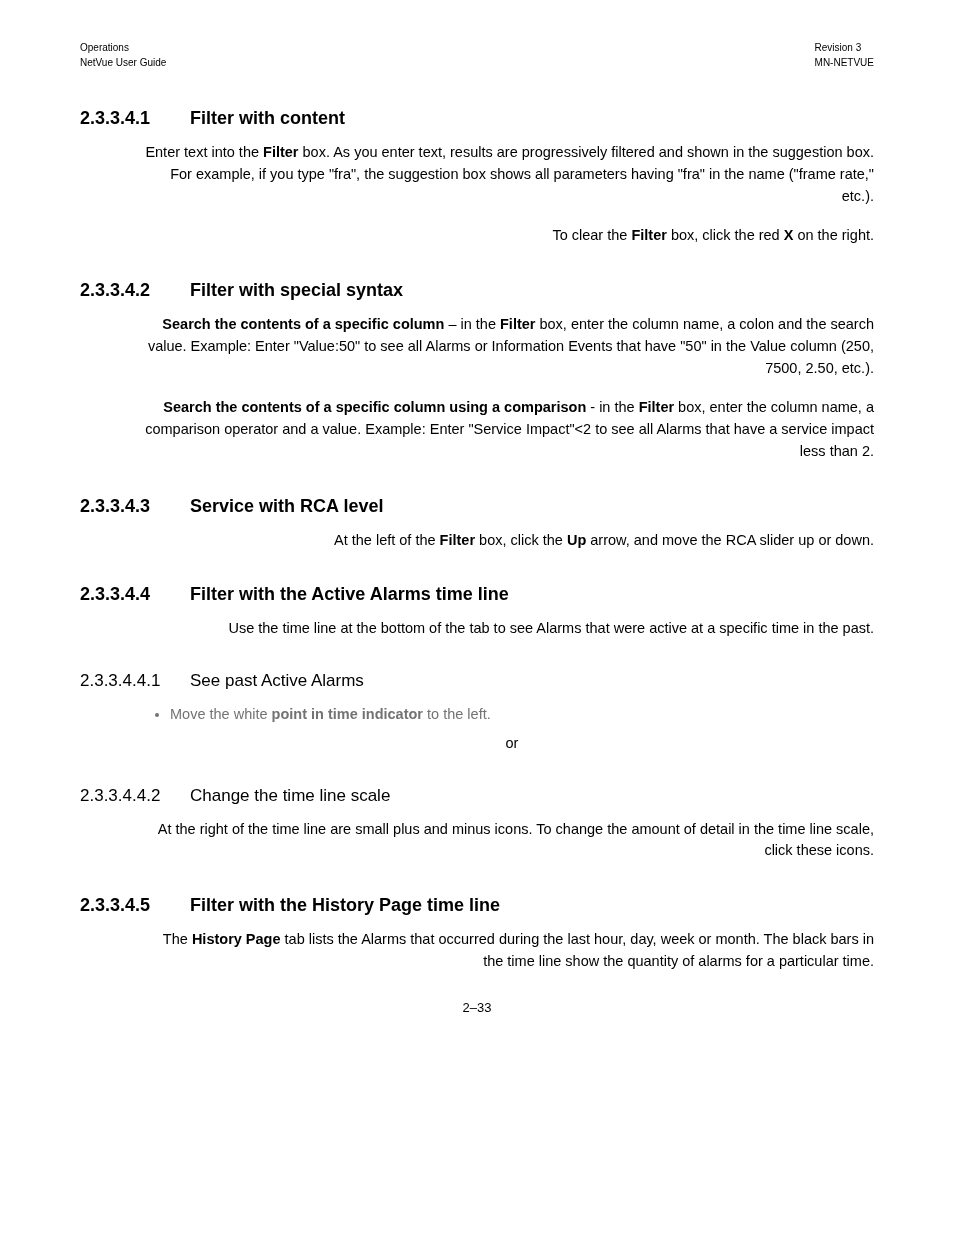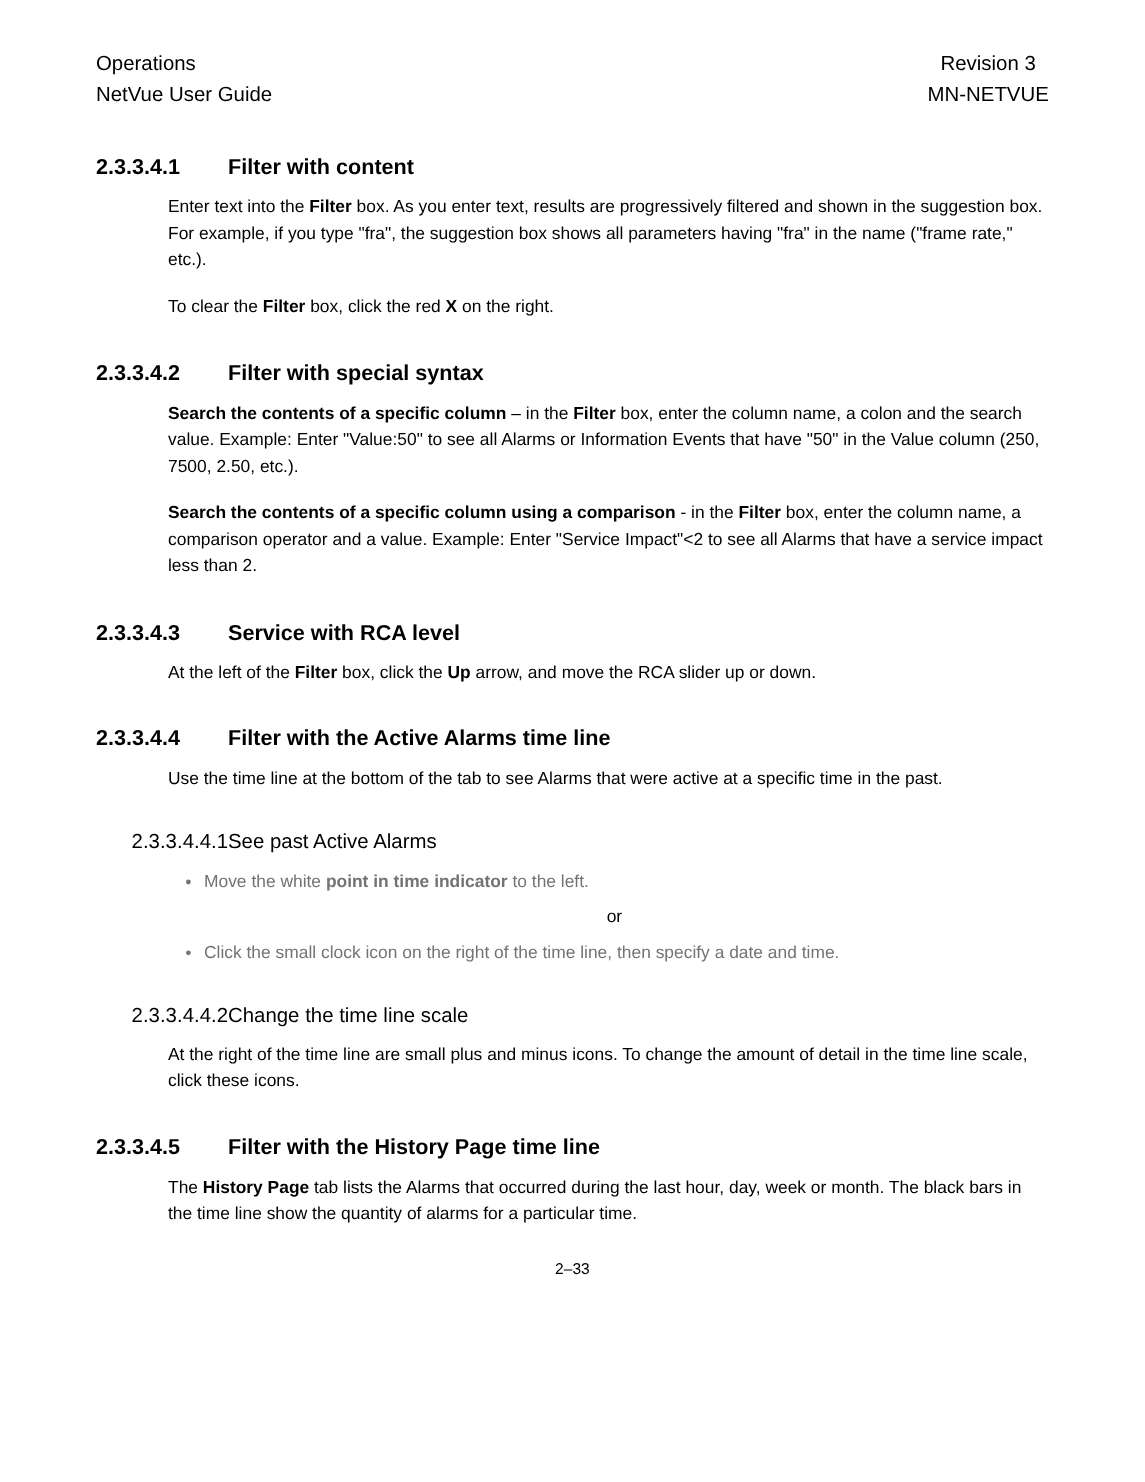--- a/index.html
+++ b/index.html
@@ -6,56 +6,56 @@
     font-family: Arial, Helvetica, sans-serif;
     color: #000;
     margin: 0;
     padding: 40px 80px 30px 80px;
     line-height: 1.5;
     font-size: 14.5px;
   }
   .header {
     display: flex;
     justify-content: space-between;
-    font-size: 17px;
+    font-size: 10px;
     margin-bottom: 35px;
   }
   .header-left, .header-right {
     display: flex;
     flex-direction: column;
   }
   .header-right {
-    text-align: center;
+    text-align: left;
   }
   h2.sec-head {
     font-size: 18px;
     font-weight: bold;
     margin: 30px 0 10px 0;
     display: flex;
   }
   h2.sec-head .num {
     min-width: 110px;
     display: inline-block;
   }
   h3.sub-head {
     font-size: 17px;
     font-weight: normal;
     margin: 28px 0 10px 0;
     display: flex;
-    text-align: right;
   }
   h3.sub-head .num {
     min-width: 110px;
     display: inline-block;
   }
   .body-block {
     margin-left: 60px;
   }
   p {
     margin: 10px 0 18px 0;
+    text-align: right;
   }
   .bold { font-weight: bold; }
   ul {
     margin: 8px 0 8px 30px;
     padding: 0;
   }
   li {
     margin-bottom: 6px;
     color: #737373;
   }
@@ -131,23 +131,20 @@
   <span class="num">2.3.3.4.4.1</span>
   <span>See past Active Alarms</span>
 </h3>
 <div class="body-block">
   <ul>
     <li>
       <span>Move the white </span><span class="bold">point in time indicator</span><span> to the left.</span>
     </li>
   </ul>
   <div class="or-text">or</div>
-  <ul>
-    <li>Click the small clock icon on the right of the time line, then specify a date and time.</li>
-  </ul>
 </div>
 
 <h3 class="sub-head">
   <span class="num">2.3.3.4.4.2</span>
   <span>Change the time line scale</span>
 </h3>
 <div class="body-block">
   <p>At the right of the time line are small plus and minus icons. To change the amount of detail in the time line scale, click these icons.</p>
 </div>
 

